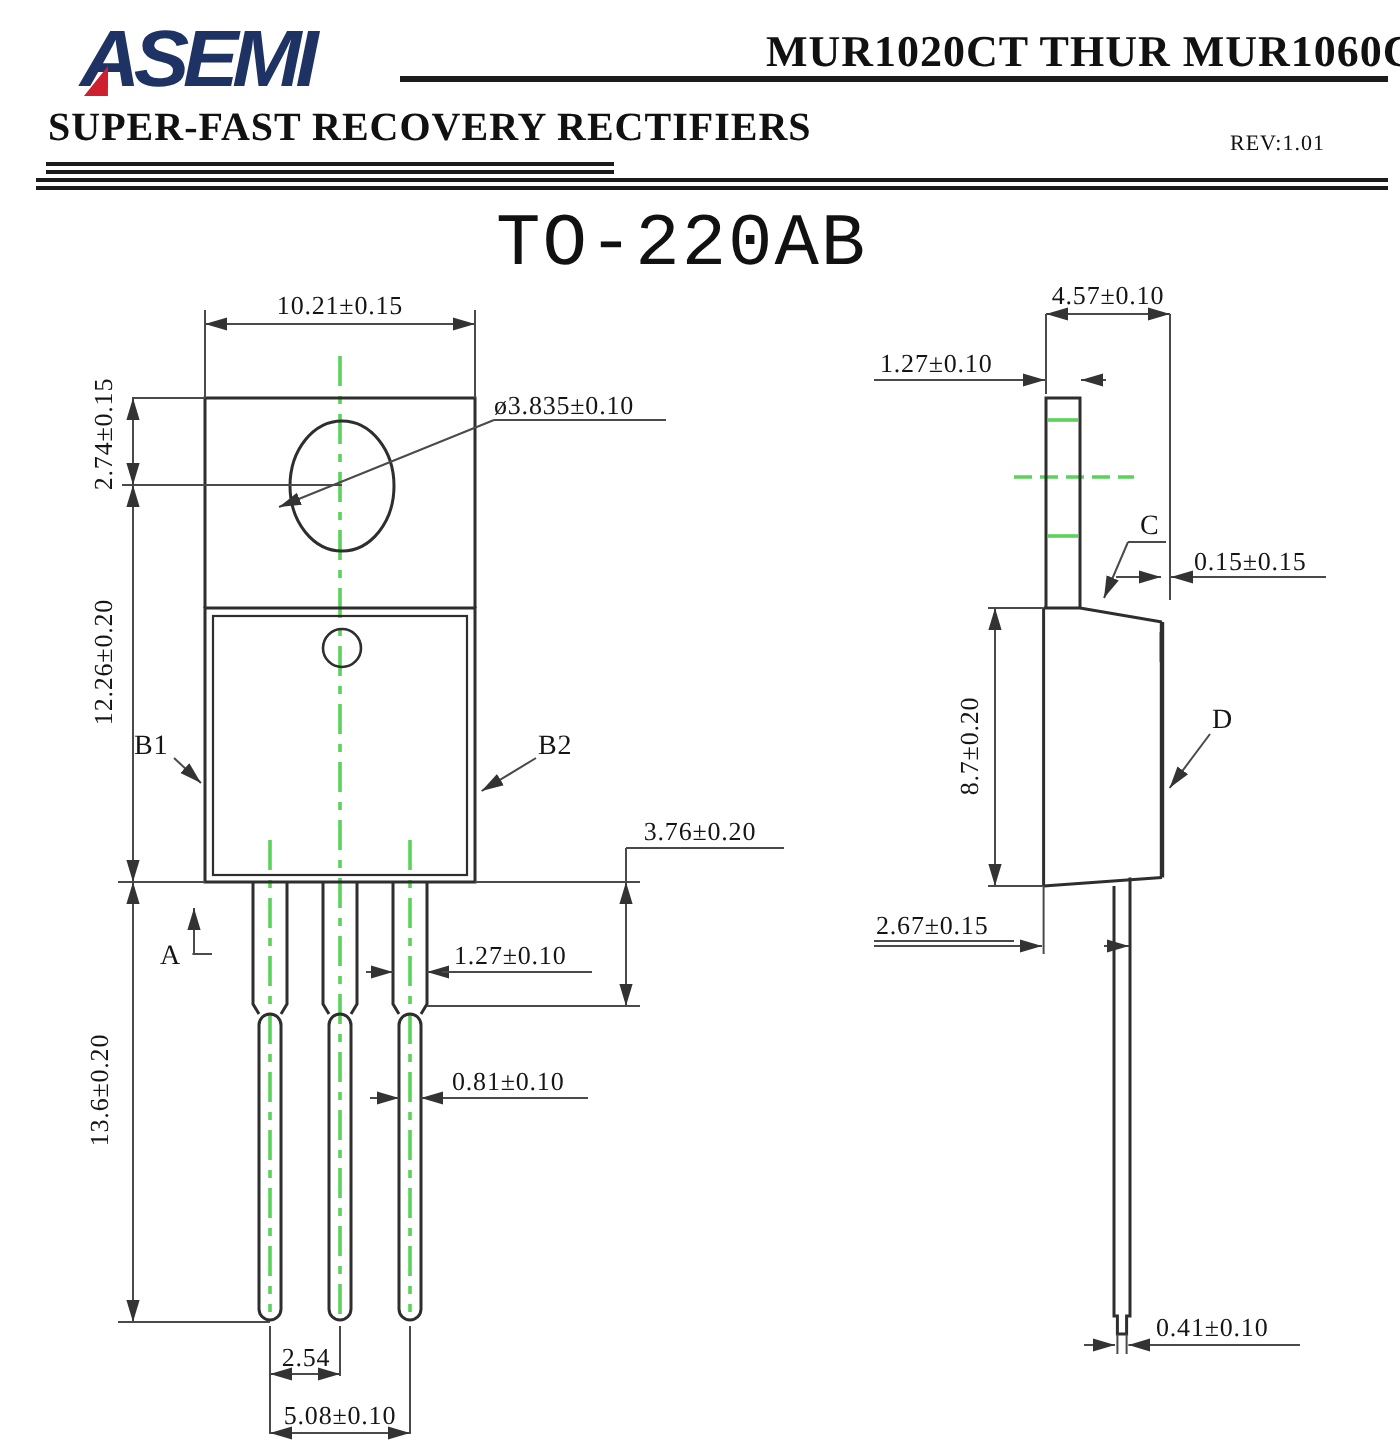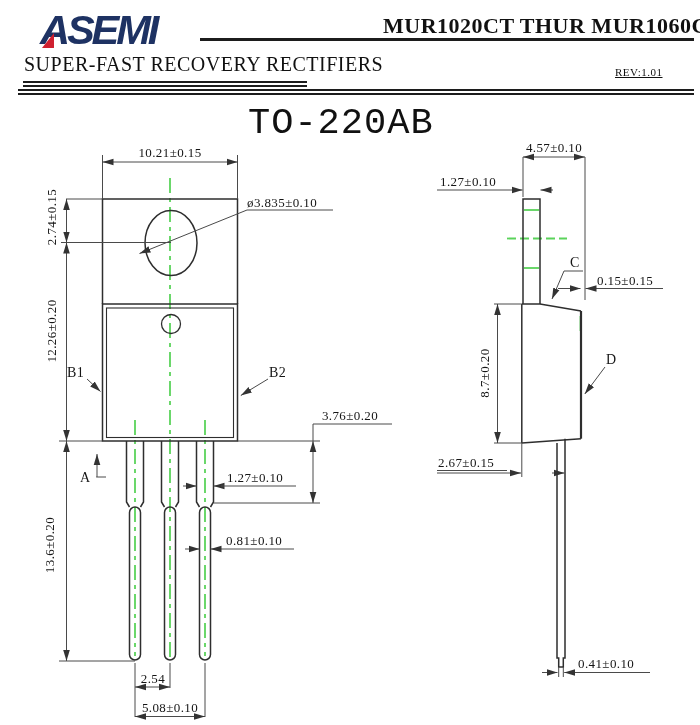--- a/index.html
+++ b/index.html
@@ -20,23 +20,23 @@
     left:45px;top:33px;width:0;height:0;
     border-left:6px solid transparent;border-right:6px solid transparent;
     border-bottom:15px solid #cf2030;transform:skewX(-22deg);
   }
   .part-range{
     left:383px;top:13px;width:308px;text-align:right;
     font-size:22px;font-weight:bold;letter-spacing:0.5px;white-space:nowrap;
   }
   .rule{background:#1c1c1c;}
   .subtitle{
-    left:24px;top:53px;font-size:20px;font-weight:400;letter-spacing:0.5px;white-space:nowrap;
-  }
-  .rev{left:615px;top:66px;font-size:11px;letter-spacing:0.5px;text-decoration:underline;}
+    left:24px;top:53px;font-size:20px;font-weight:700;letter-spacing:0.5px;white-space:nowrap;
+  }
+  .rev{left:615px;top:66px;font-size:11px;letter-spacing:0.5px;}
   .pkg-title{
     left:248px;top:102px;font-size:37px;letter-spacing:1px;white-space:nowrap;font-family:Liberation Mono, monospace;
   }
   svg text{
     font-family:"Liberation Serif", serif;
     font-size:13px;fill:#151515;letter-spacing:0.4px;
   }
   svg text.datum{font-size:14px;}
 </style>
 </head>

